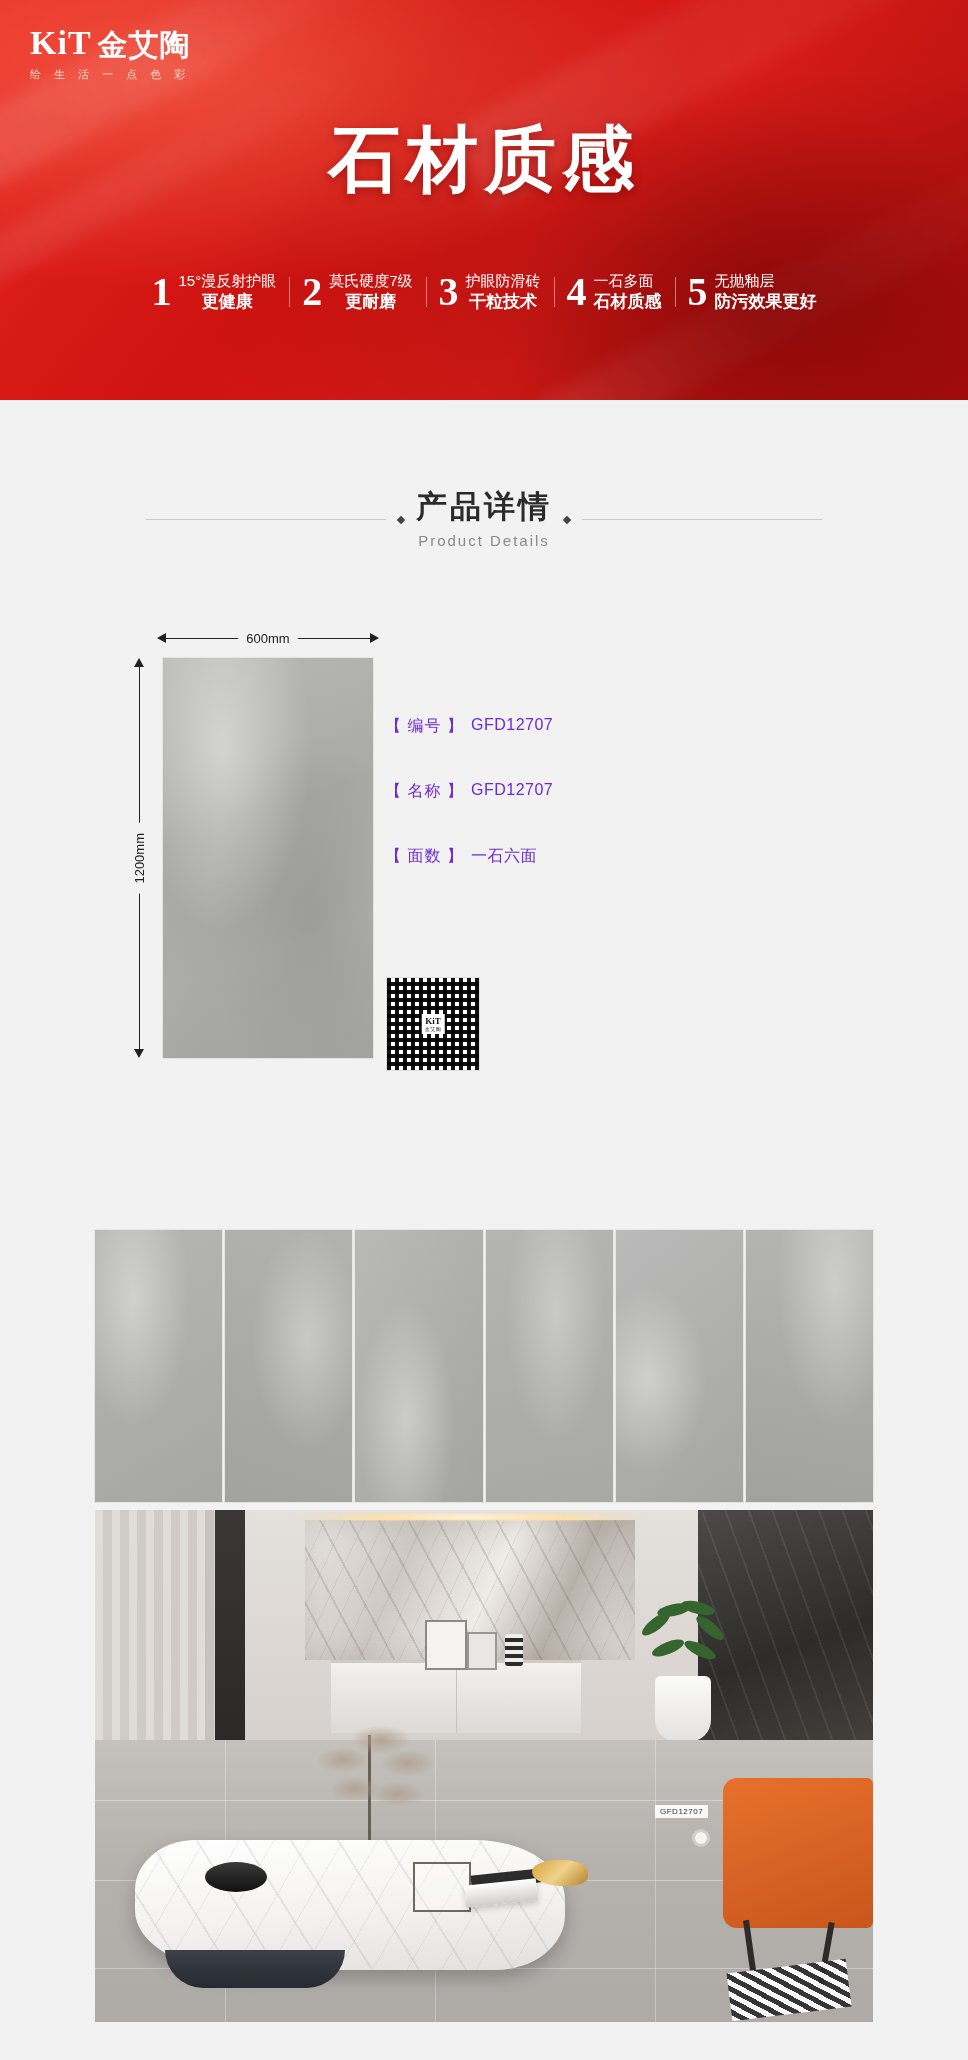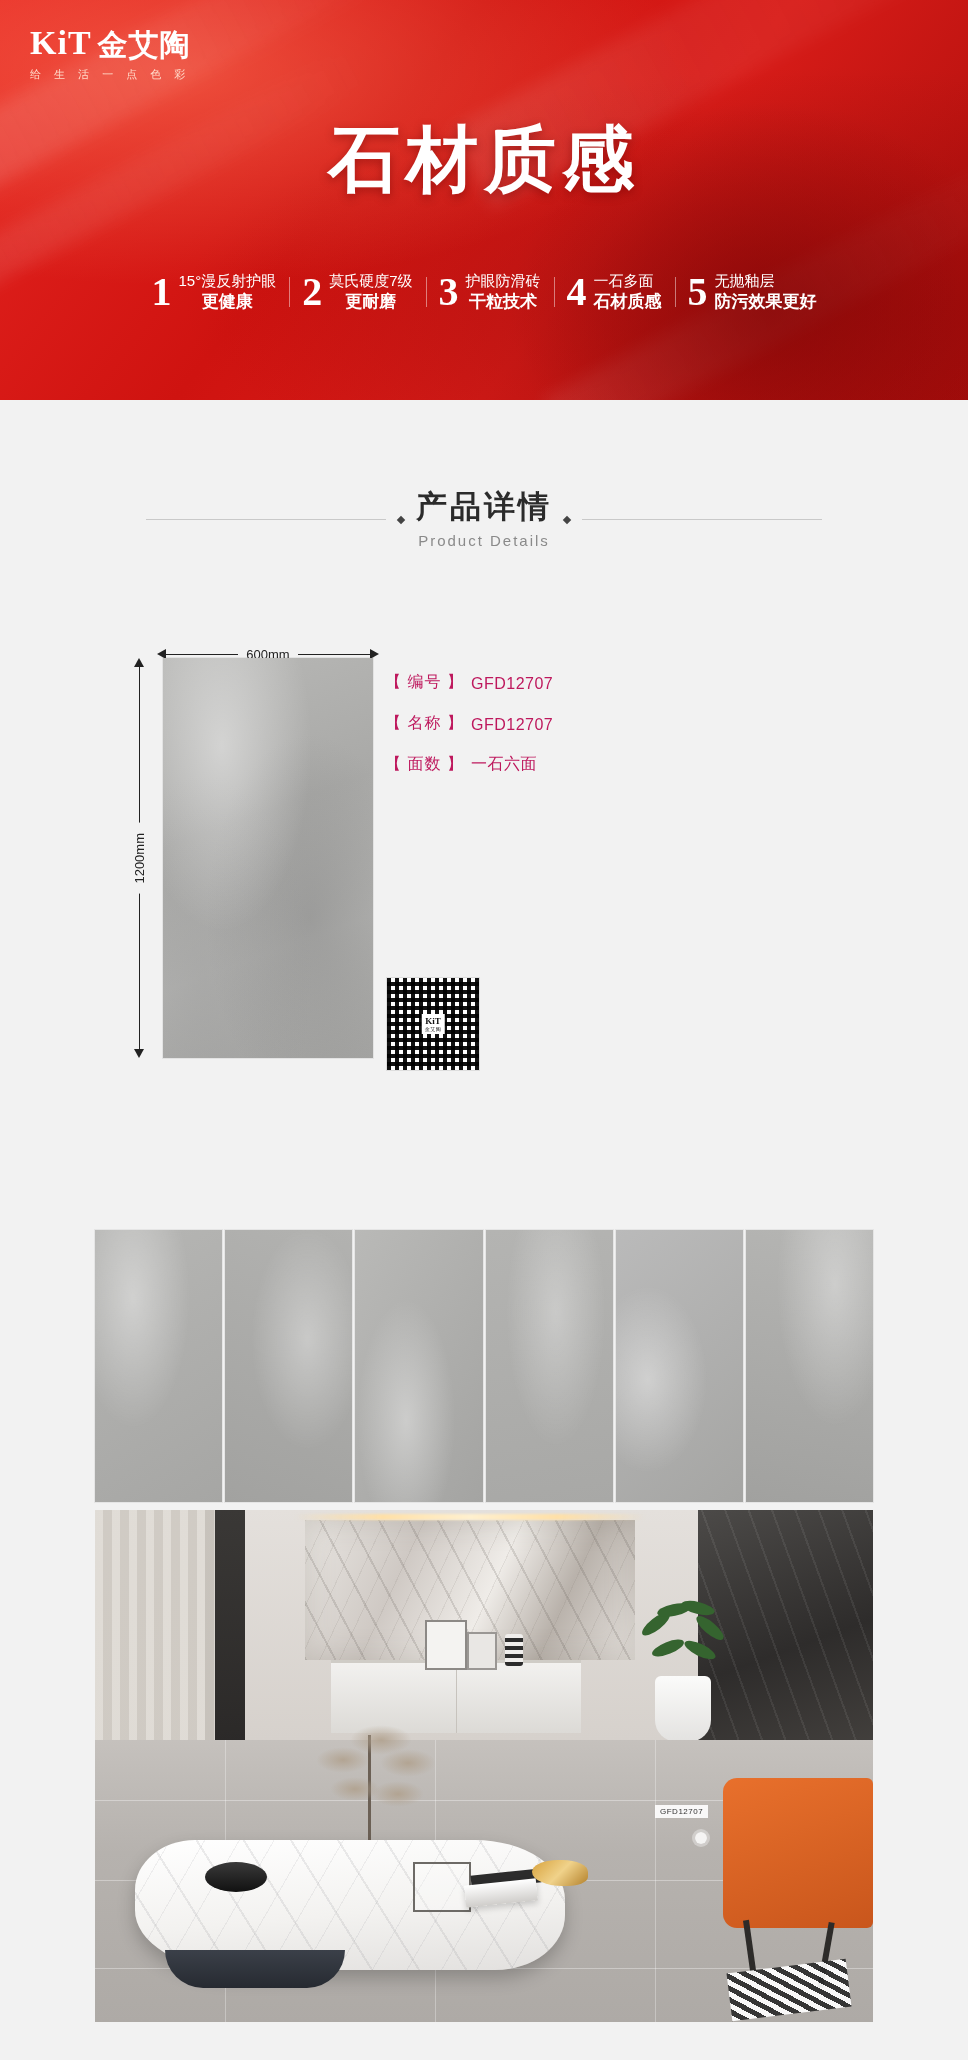--- a/index.html
+++ b/index.html
@@ -172,21 +172,21 @@
   
   .detail {
     position: absolute;
     top: 630px;
     left: 95px;
     width: 790px;
   }
   .dim-top {
     position: absolute;
     left: 62px;
-    top: 16px;
+    top: 0;
     width: 222px;
     display: flex;
     align-items: center;
     height: 16px;
   }
   .arrow-l, .arrow-r {
     width: 0; height: 0;
     border-top: 5px solid transparent;
     border-bottom: 5px solid transparent;
   }
@@ -248,24 +248,25 @@
   }
 
   .spec-list {
     position: absolute;
     left: 290px;
     top: 42px;
     width: 400px;
   }
   .spec-row {
     display: flex;
-    align-items: flex-end;
+    align-items: flex-start;
     margin-bottom: 20px;
     font-size: 16px;
-    color: #be185d;
+    color: #6d28d9;
+    margin-top: 44px;
   }
   .spec-key {
     width: 86px;
     letter-spacing: 1px;
   }
   .spec-val {
     letter-spacing: .5px;
   }
 
   .qr {

